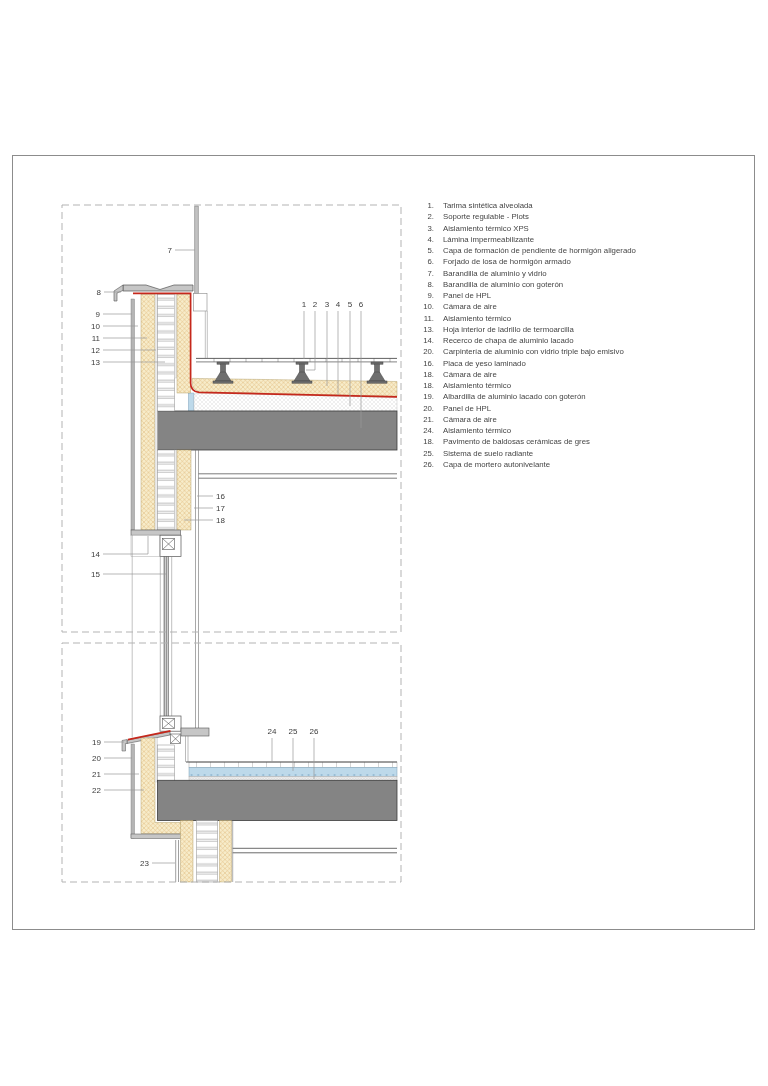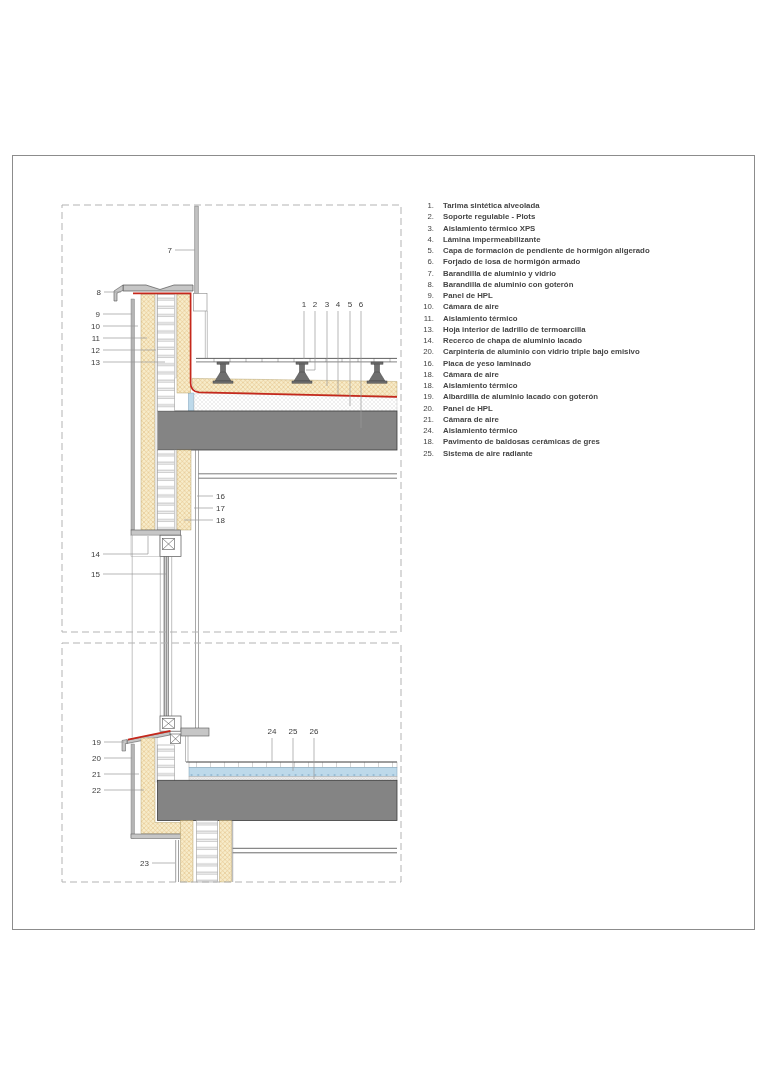--- a/index.html
+++ b/index.html
@@ -4,21 +4,21 @@
 <style>
   html,body{margin:0;padding:0;background:#ffffff;}
   body{width:768px;height:1086px;position:relative;font-family:"Liberation Sans",sans-serif;}
   .sheet{position:absolute;left:0;top:0;width:768px;height:1086px;background:#fff;}
   .border-rect{position:absolute;left:12px;top:155px;width:743px;height:775px;border:1px solid #8c8c8c;box-sizing:border-box;}
   .drawing-svg{position:absolute;left:0;top:0;width:768px;height:1086px;}
   .legend{position:absolute;left:420px;top:200px;width:330px;color:#454545;}
   .legend-row{display:flex;align-items:baseline;height:11.25px;line-height:11.25px;font-size:7.8px;}
   .legend-num{width:14px;text-align:right;flex:0 0 14px;}
   .legend-gap{width:9px;flex:0 0 9px;}
-  .legend-label{white-space:nowrap;font-weight:bold;}
+  .legend-label{white-space:nowrap;}
   
   .leader{fill:none;stroke:#9a9a9a;stroke-width:0.7;}
   .callout{font-family:"Liberation Sans",sans-serif;font-size:8px;fill:#3c3c3c;}
   .dashedbox{fill:none;stroke:#b3b3b3;stroke-width:1;stroke-dasharray:7 4;}
 </style>
 </head>
 <body>
 
 <div class="sheet">
   <div class="border-rect"></div>
@@ -388,17 +388,22 @@
           <span class="legend-label">Aislamiento térmico</span>
         </div>
         <div class="legend-row">
           <span class="legend-num">18.</span>
           <span class="legend-gap"></span>
           <span class="legend-label">Pavimento de baldosas cerámicas de gres</span>
         </div>
         <div class="legend-row">
           <span class="legend-num">25.</span>
           <span class="legend-gap"></span>
-          <span class="legend-label">Sistema de aire radiante</span>
+          <span class="legend-label">Sistema de suelo radiante</span>
+        </div>
+        <div class="legend-row">
+          <span class="legend-num">26.</span>
+          <span class="legend-gap"></span>
+          <span class="legend-label">Capa de mortero autonivelante</span>
         </div>
       </div>
   </div>
 </div>
 
 </body></html>

